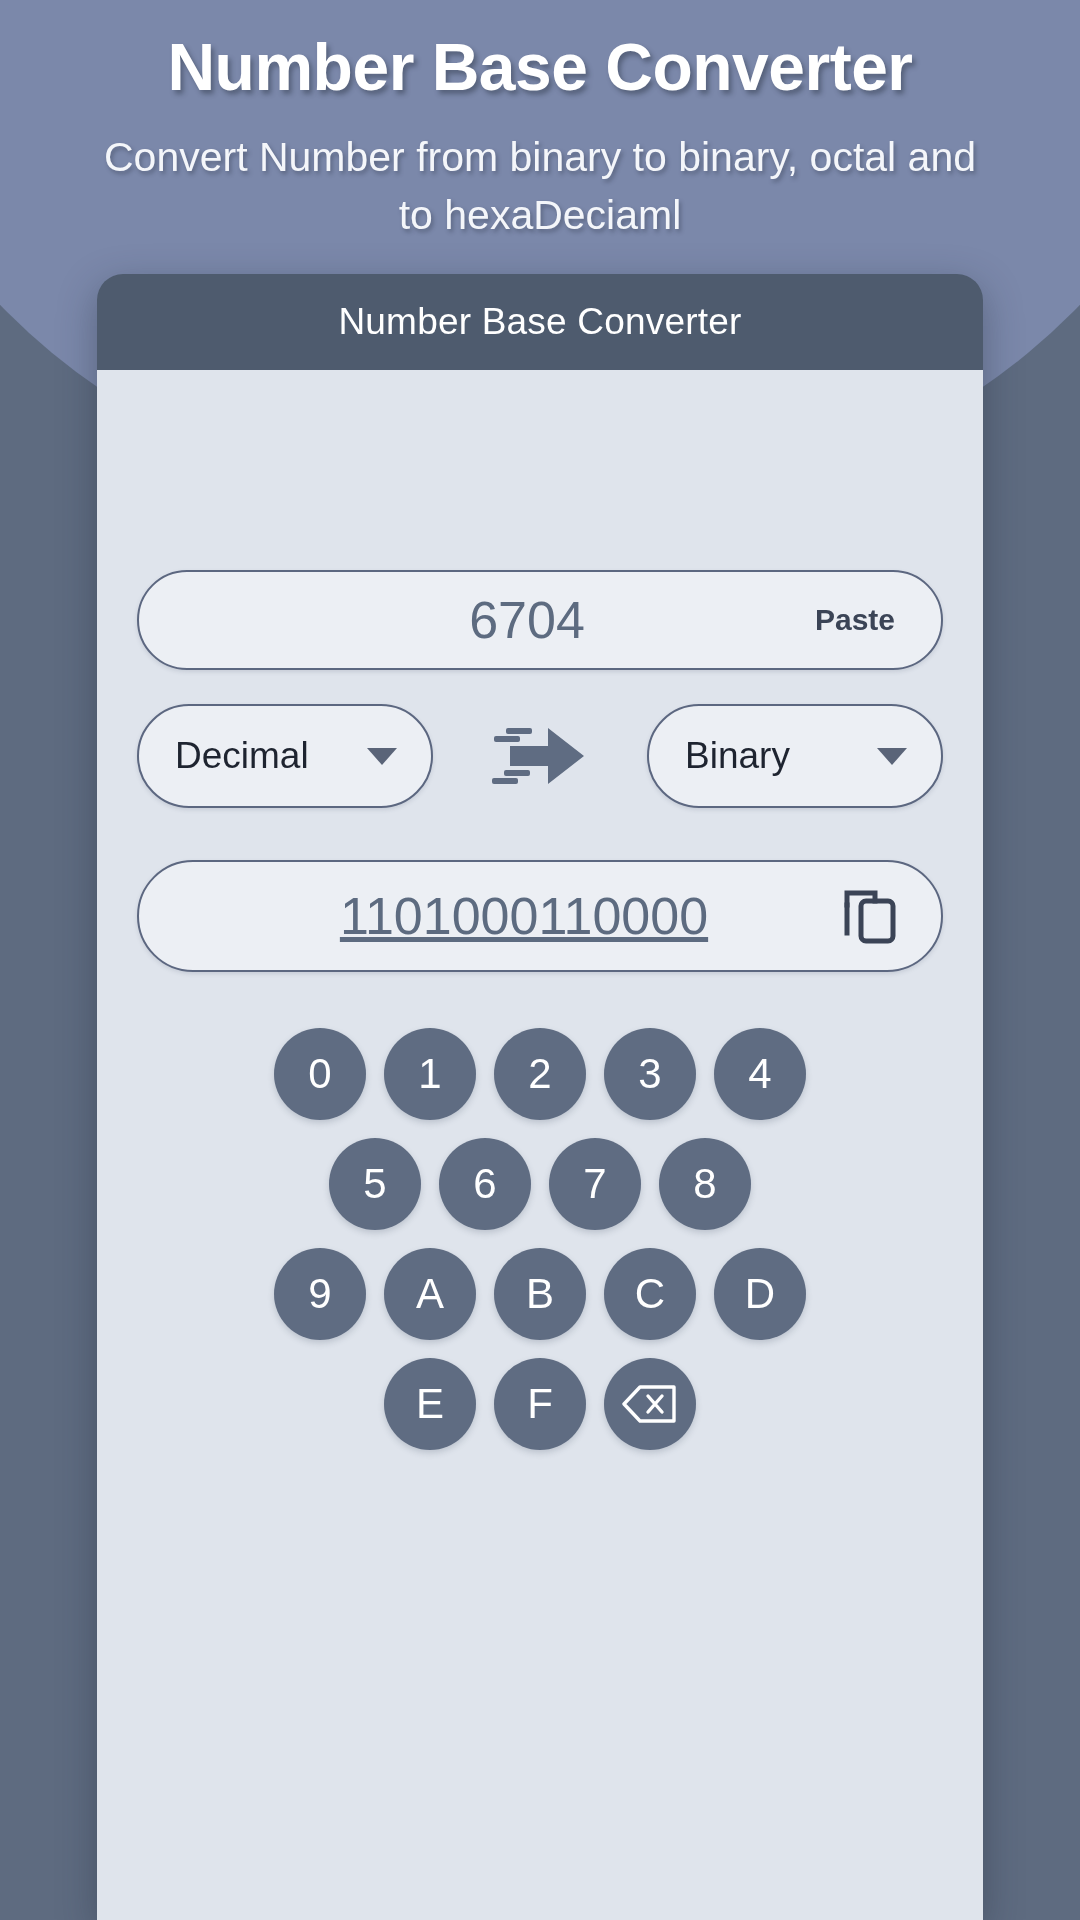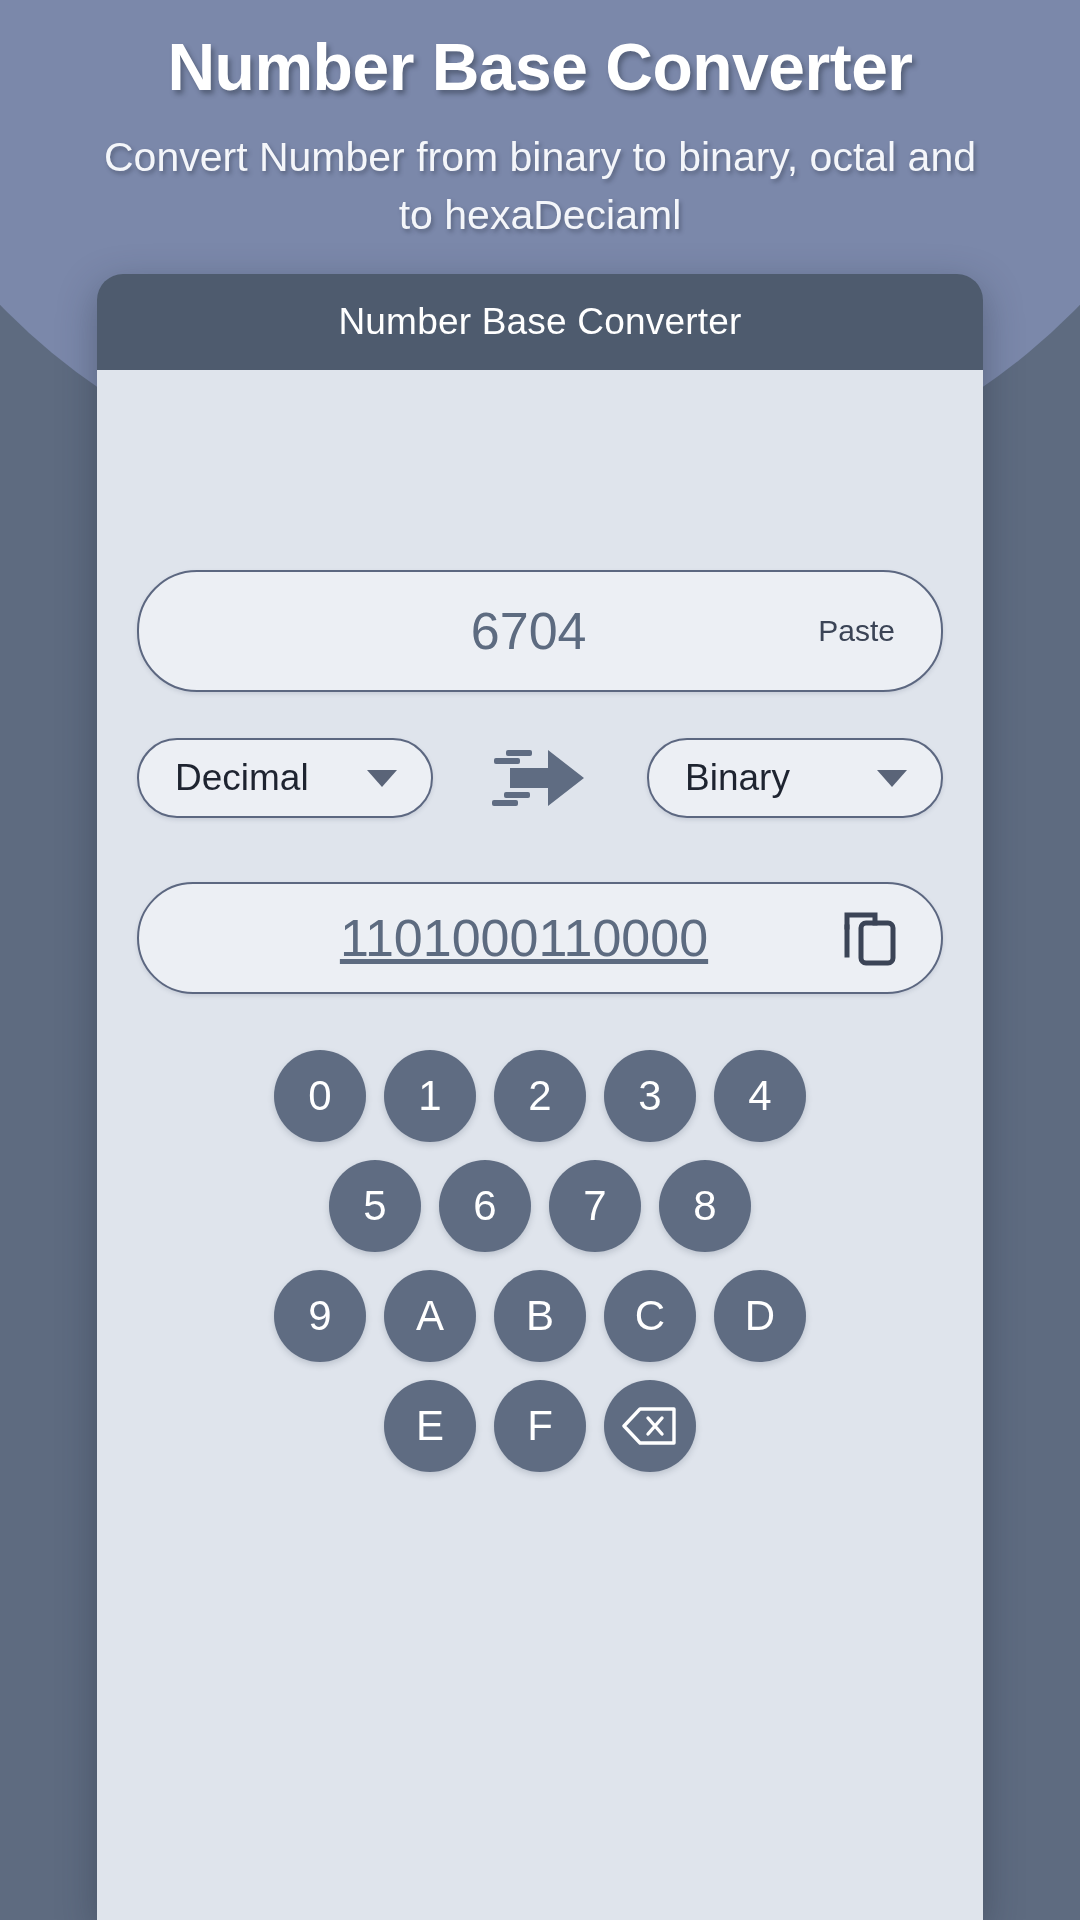--- a/index.html
+++ b/index.html
@@ -89,51 +89,51 @@
   
   .spacer-top { height: 200px; }
 
   .pill {
     background: #eceff4;
     border: 2px solid #5c6780;
     border-radius: 60px;
   }
 
   .input-field {
-    height: 122px;
+    height: 100px;
     display: flex;
     align-items: center;
     position: relative;
     box-shadow: 0 2px 4px rgba(90,100,120,0.18);
     gap: 20px;
   }
   .input-value {
     flex: 1;
     text-align: center;
     font-size: 52px;
     color: #5d6b80;
     padding-left: 120px;
   }
   .paste-btn {
     font-size: 30px;
-    font-weight: normal;
+    font-weight: bold;
     color: #3b4456;
     padding-right: 46px;
   }
 
   
   .select-row {
     margin-top: 34px;
     height: 104px;
     display: flex;
     align-items: center;
   }
   .dropdown {
     width: 296px;
-    height: 80px;
+    height: 104px;
     display: flex;
     align-items: center;
     justify-content: space-between;
     padding: 0 34px 0 36px;
     box-shadow: 0 2px 4px rgba(90,100,120,0.18);
   }
   .dropdown-label {
     font-size: 37px;
     color: #1e2430;
   }

